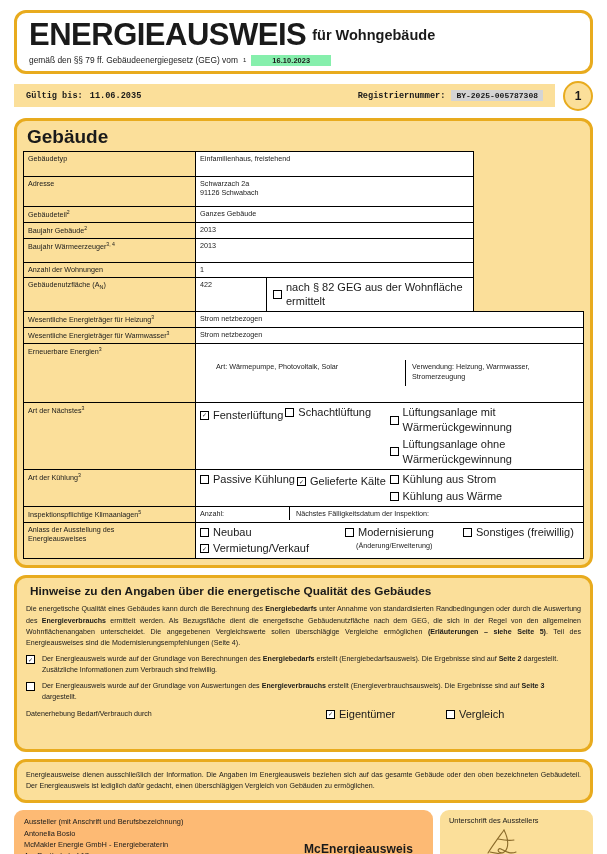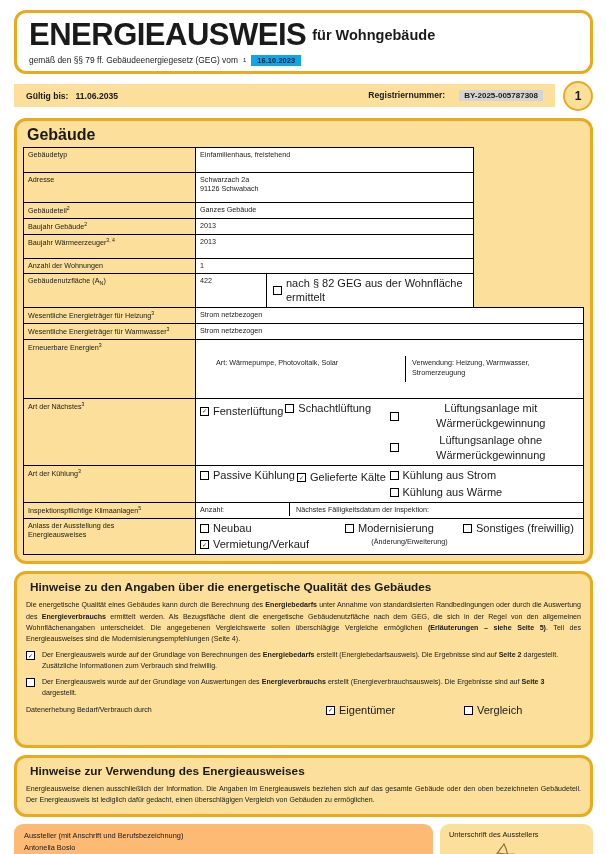--- a/index.html
+++ b/index.html
@@ -17,81 +17,81 @@
   }
   .panel.filled{background:#fbdf9a;}
 
   
   .titlebox{padding:6px 12px 5px 12px;margin-bottom:7px;}
   .title-line{display:flex;align-items:center;gap:6px;}
   .t-main{font-size:31px;font-weight:bold;letter-spacing:-0.5px;line-height:1.02;}
   .t-sub{font-size:14.5px;font-weight:bold;line-height:1;}
   .t-law{font-size:8.4px;margin-top:4px;display:flex;align-items:center;gap:5px;}
   .t-law sup{font-size:6px;}
-  .fieldval{background:#0ea5e9;padding:1px 6px;font-size:7.4px;font-weight:bold;letter-spacing:0.1px;}
+  .fieldval{background:#86efac;padding:1px 21px;font-size:7.4px;font-weight:bold;letter-spacing:0.1px;}
 
   
   .validrow{display:flex;align-items:center;gap:8px;margin-bottom:7px;}
   .validbar{
     flex:1;background:#fbdf9a;border-radius:0;
-    padding:6px 12px;display:flex;align-items:center;font-size:8.6px;
+    padding:6px 12px;display:flex;align-items:center;font-size:8.6px;font-family:Liberation Mono, monospace;
   }
   .vb-left{display:flex;align-items:baseline;gap:7px;}
-  .vb-right{margin-left:auto;display:flex;align-items:baseline;gap:14px;padding-left:8px;}
+  .vb-right{margin-left:auto;display:flex;align-items:baseline;gap:6px;padding-left:8px;}
   .lbl{font-weight:bold;font-size:8.6px;}
   .val{font-weight:bold;font-size:8.6px;}
   .val.grey{background:#d4d4d4;padding:1px 5px;font-size:8px;}
   .pagebadge{
     width:26px;height:26px;border-radius:50%;
     border:2.5px solid #e8ab1e;background:#fbdf9a;
     display:flex;align-items:center;justify-content:center;
     font-size:12px;font-weight:bold;flex:none;
   }
 
   
   .gebpanel{padding:4px 6px 6px 6px;margin-bottom:7px;}
-  .sec-title{font-size:16px;font-weight:bold;padding:1px 4px 3px 4px;}
+  .sec-title{font-size:19px;font-weight:bold;padding:1px 4px 3px 4px;}
   .sec-title.small{font-size:11.8px;}
   .tbl{width:100%;border-collapse:collapse;table-layout:fixed;position:relative;}
   .tbl td{border:1px solid #000;font-size:7.2px;padding:2px 4px;vertical-align:top;line-height:1.35;margin-top:29px;}
   .tbl td.lab{background:#fbdf9a;width:172px;}
   .tbl td.v{background:#fff;}
   td.lab sup{font-size:5.2px;}
   .sub{font-size:5.4px;vertical-align:sub;}
 
   .cb{display:inline-flex;align-items:center;gap:4px;font-size:11px;}
   .box{
     width:7px;height:7px;border:1px solid #000;background:#fff;
     display:inline-flex;align-items:center;justify-content:center;
     font-size:6.5px;line-height:1;flex:none;font-family:"DejaVu Sans",sans-serif;
   }
   .box.on::after{content:"\2713";font-size:6px;transform:translateY(-0.5px);}
   .twocol{display:flex;}
   .twocol>div{flex:1;}
-  .stack>div{margin-bottom:2px;text-align:center;}
+  .stack>div{margin-bottom:2px;}
   .stack>div:last-child{margin-bottom:0;}
 
   
   .photo{
     position:absolute;right:6px;top:60px;width:105px;height:49px;
     overflow:hidden;border:0;
   }
 
   
   .hin{padding:5px 9px 7px 9px;margin-bottom:7px;}
   .hin p.body{
     font-size:7.1px;line-height:1.58;text-align:justify;margin:3px 0 5px 0;
   }
   .hin p.body b{font-weight:bold;}
   .chk-row{display:flex;gap:7px;align-items:flex-start;margin-bottom:5px;}
   .chk-row .box{margin-top:1px;}
   .chk-row .txt{font-size:7.1px;line-height:1.55;flex:1;}
   .dat-row{display:flex;align-items:center;font-size:7.1px;margin:0 0 22px 0;}
   .dat-row .c1{width:300px;}
-  .dat-row .c2{width:138px;}
+  .dat-row .c2{width:120px;}
 
   
   .issuer-wrap{display:flex;gap:7px;margin-bottom:5px;}
   .issuer{
     flex:1;background:#fdba74;border-radius:9px;padding:6px 10px 8px 10px;
     position:relative;min-height:66px;box-sizing:border-box;
   }
   .issuer .ln{font-size:7.4px;line-height:1.5;}
   .logo{
     position:absolute;right:20px;bottom:18px;text-align:center;
@@ -390,21 +390,20 @@
         </span>
       <span class="cb">
           <span class="box"></span>
           <span>Vergleich</span>
         </span>
     </div>
 
   </div>
 
   <div class="panel filled hin">
-    <div class="sec-title small">Hinweise zur Verwendung des Energieausweises</div>
     <p class="body" style="margin-bottom:1px">Energieausweise dienen ausschließlich der Information. Die Angaben im Energieausweis beziehen sich auf das gesamte Gebäude oder den oben bezeichneten Gebäudeteil. Der Energieausweis ist lediglich dafür gedacht, einen überschlägigen Vergleich von Gebäuden zu ermöglichen.</p>
   </div>
 
   <div class="issuer-wrap">
     <div class="issuer">
       <div class="ln">Aussteller (mit Anschrift und Berufsbezeichnung)</div>
       <div class="ln">Antonella Bosio</div>
       <div class="ln">McMakler Energie GmbH - Energieberaterin</div>
       <div class="ln">Am Postbahnhof  17</div>
       <div class="ln">10243 Berlin</div>

